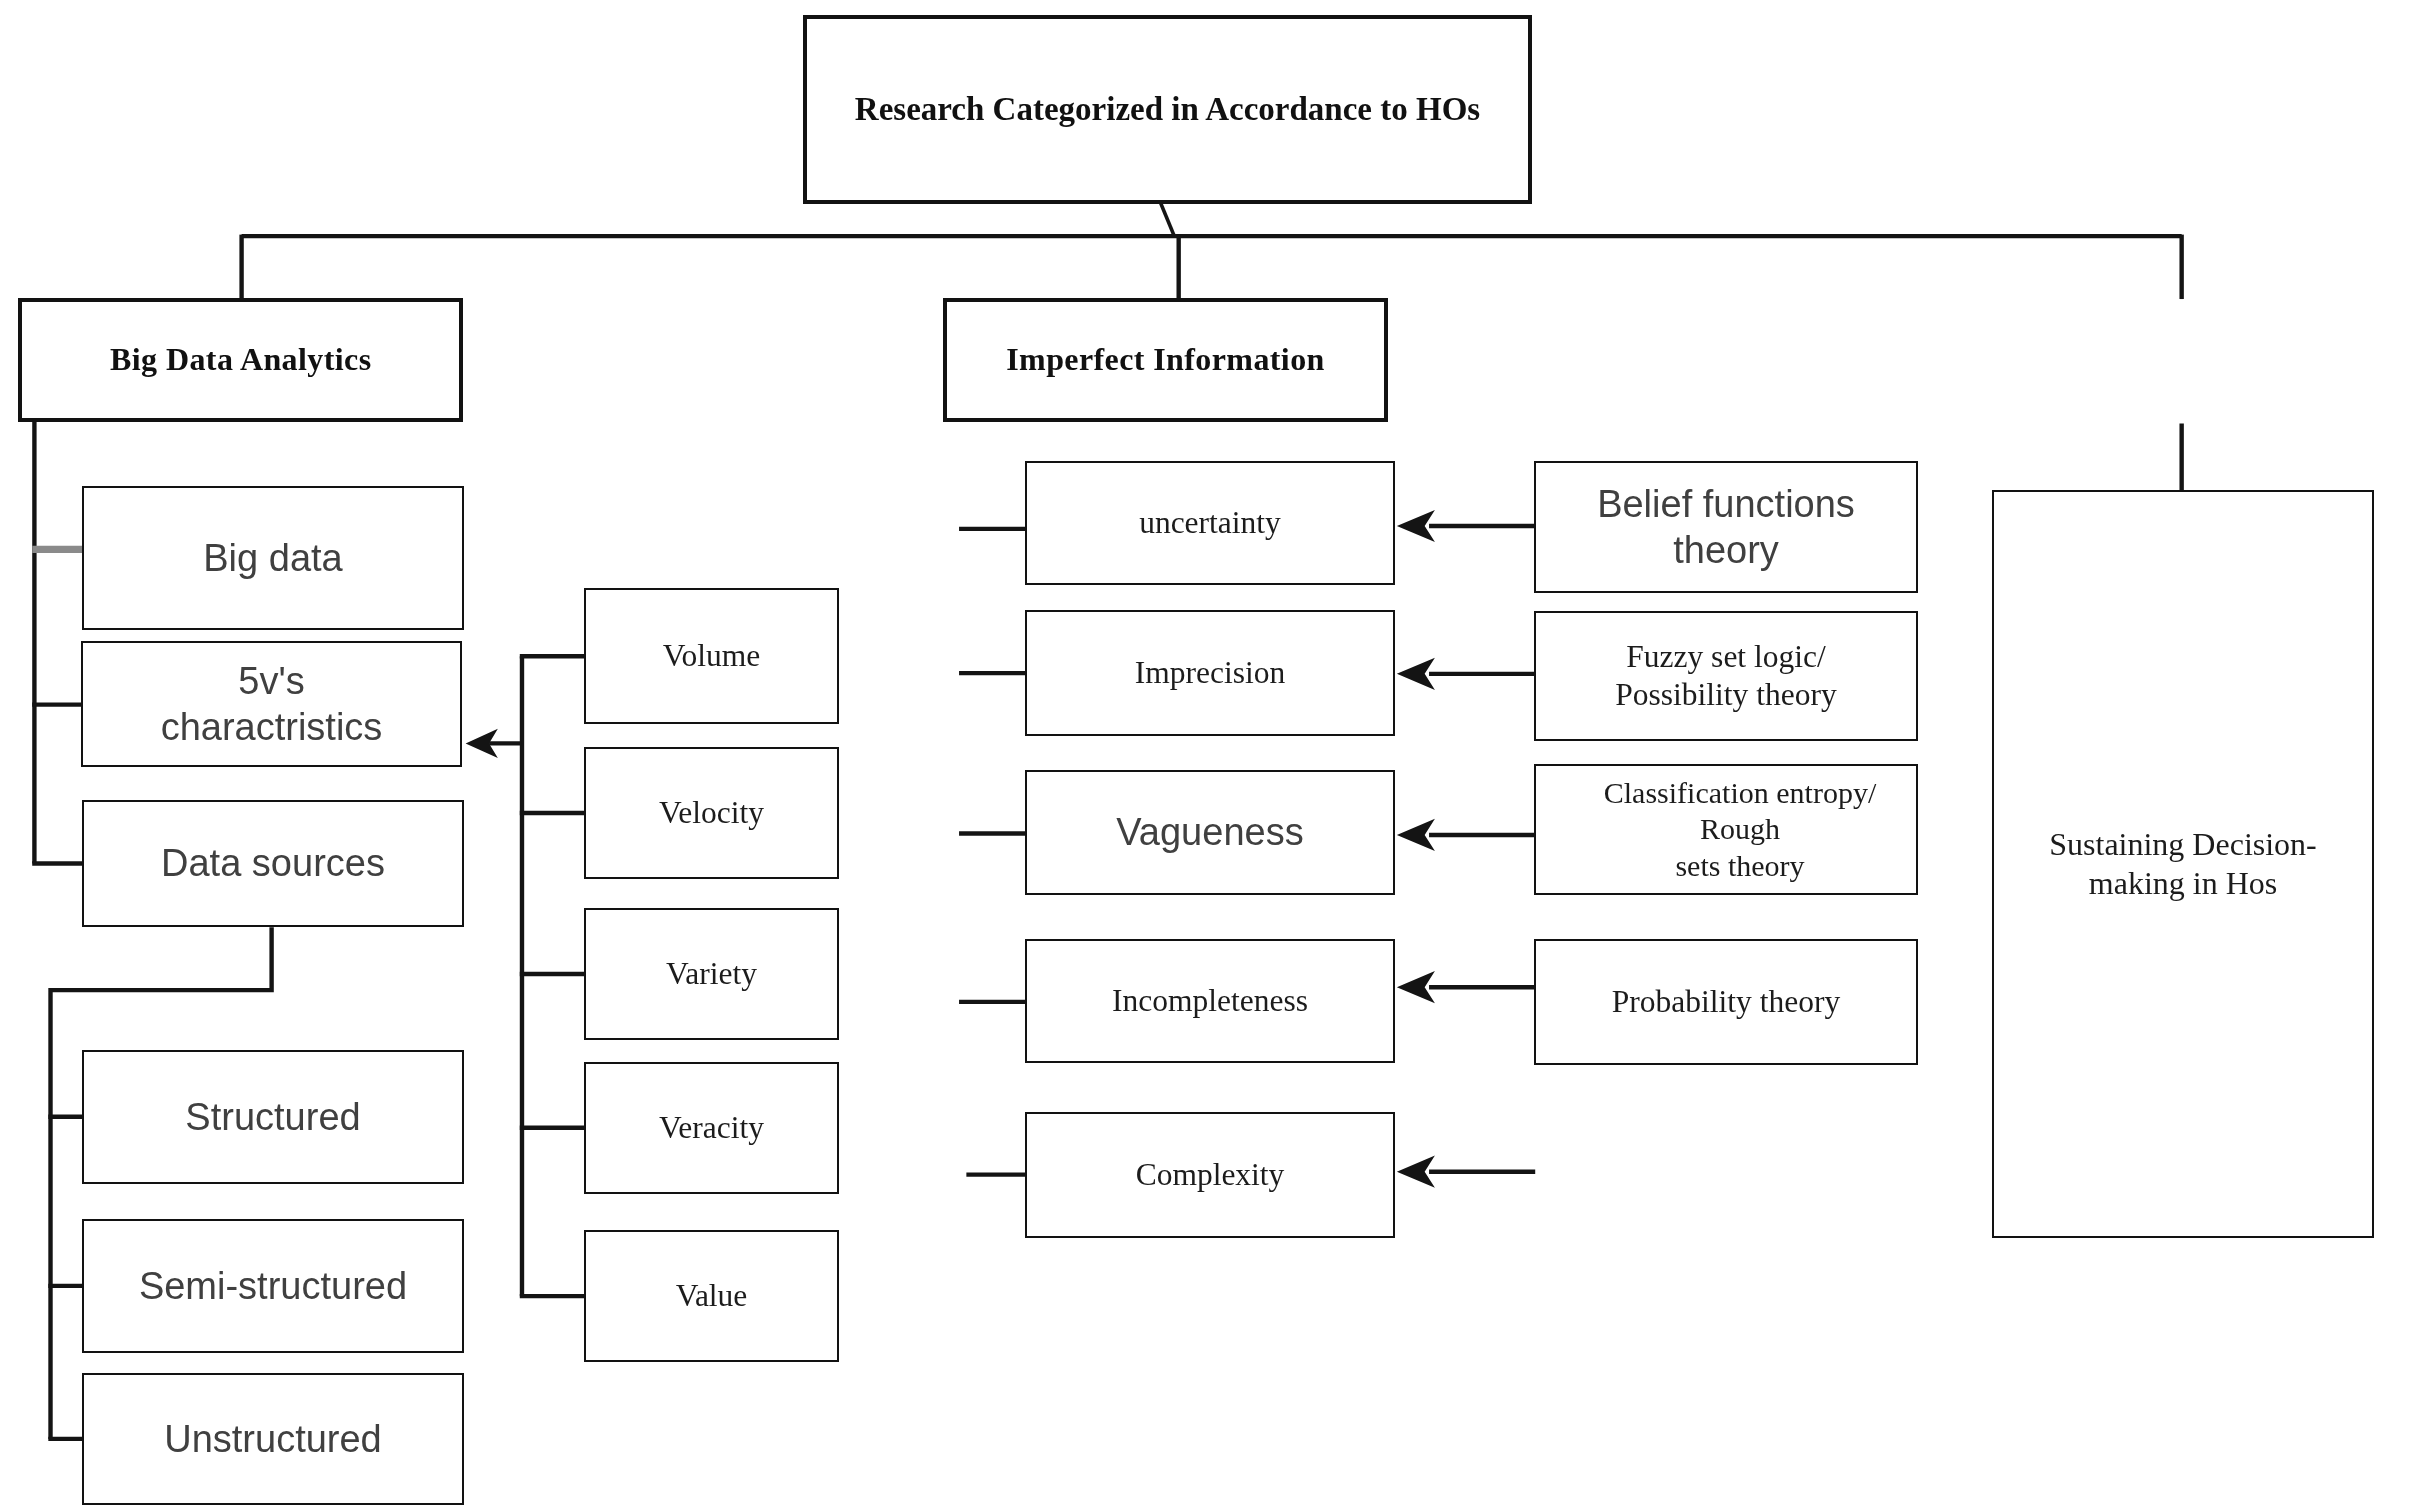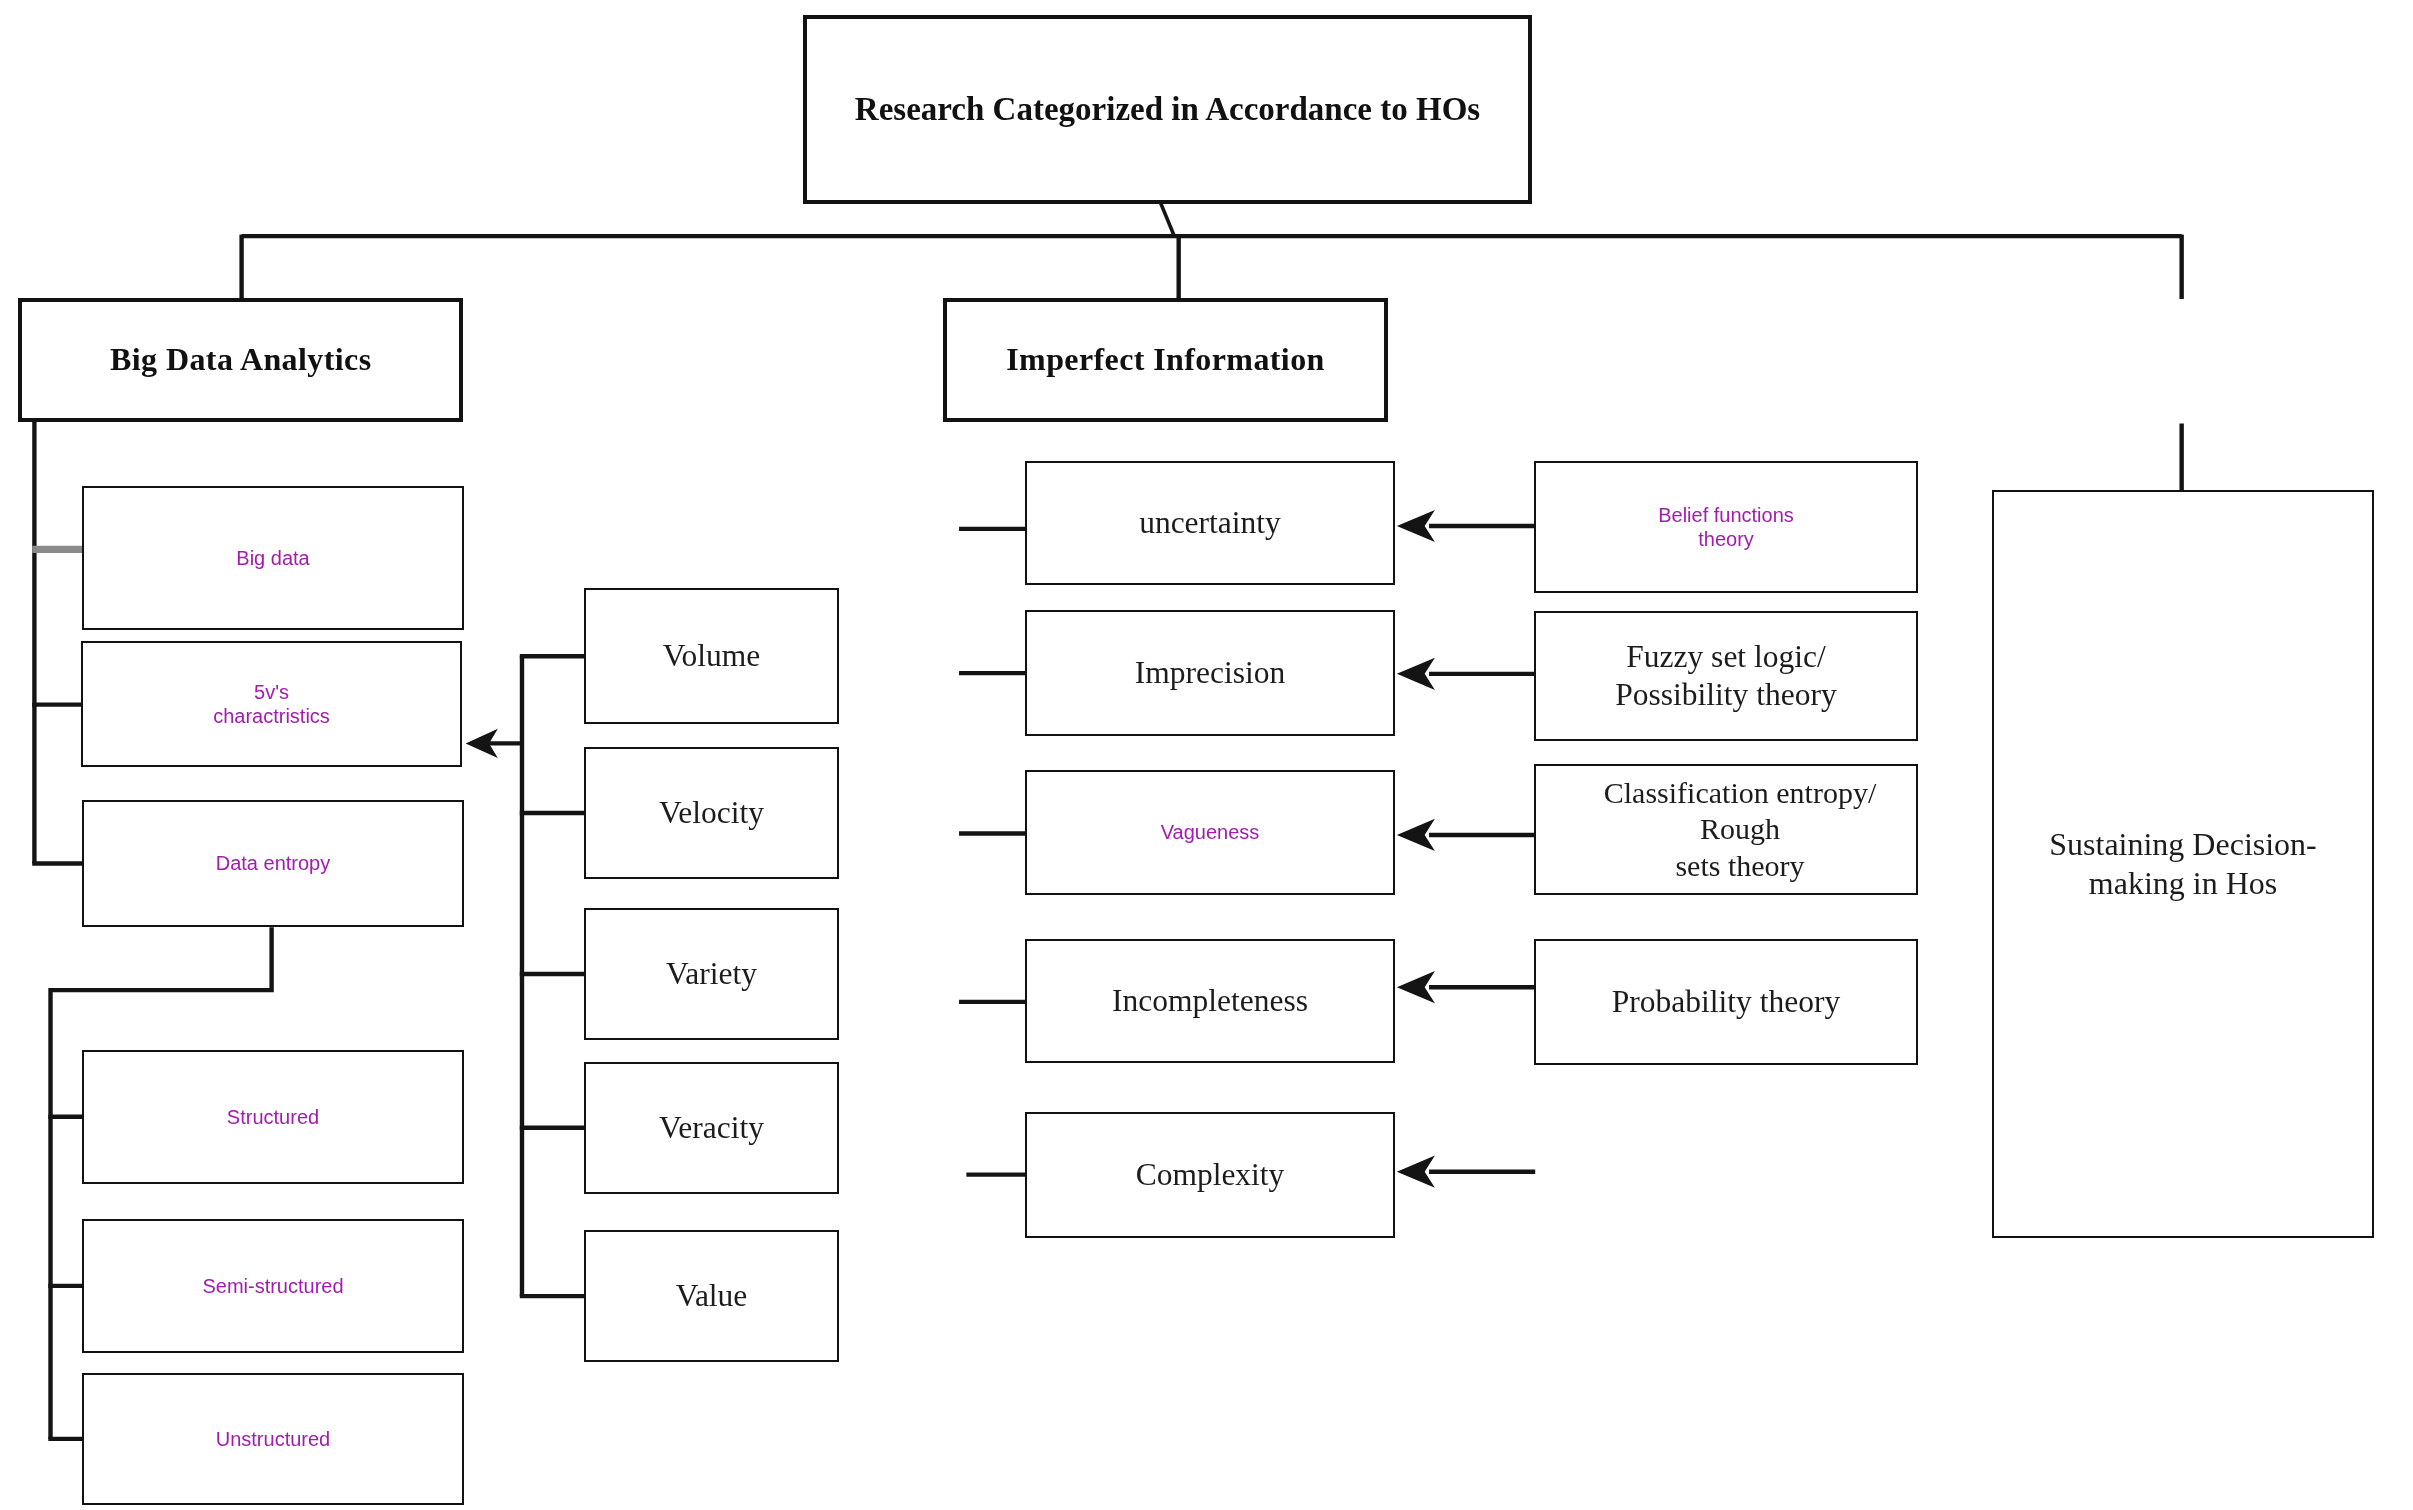--- a/index.html
+++ b/index.html
@@ -5,21 +5,21 @@
   html,body{margin:0;padding:0;background:#ffffff;}
   #canvas{position:relative;width:2413px;height:1511px;background:#ffffff;overflow:hidden;
           font-family:"Liberation Serif",serif;color:#111;}
   #wires{position:absolute;left:0;top:0;width:2413px;height:1511px;}
   .box{position:absolute;box-sizing:border-box;background:#fff;border:2.9px solid #121212;
        display:flex;flex-direction:column;align-items:center;justify-content:center;
        text-align:center;line-height:1.22;}
   .hdr{border-width:4.4px;font-weight:bold;font-size:32px;letter-spacing:0.4px;}
   .title{border-width:4.4px;font-weight:bold;font-size:33px;}
   .serif{font-family:"Liberation Serif",serif;font-size:31.5px;color:#1c1c1c;}
-  .sans{font-family:"Liberation Sans",sans-serif;font-size:20px;color:#a21caf;}
+  .sans{font-family:"Liberation Sans",sans-serif;font-size:38px;color:#404040;}
   .ln{display:block;}
 
   
   .b-title{left:803px;top:14.6px;width:729px;height:189px;}
   .b-hdr-bda{left:18.3px;top:298px;width:445px;height:124px;}
   .b-hdr-imp{left:943px;top:298px;width:445px;height:124px;}
   .b-hdr-sus{left:1962px;top:299px;width:447px;height:126px;}
 
   
   .b-bigdata{left:82px;top:486px;width:382px;height:144px;}
@@ -131,21 +131,21 @@
   </div>
 
   <div class="box sans b-bigdata">
     <span class="ln">Big data</span>
   </div>
   <div class="box sans b-fivevs">
     <span class="ln">5v's</span>
     <span class="ln">charactristics</span>
   </div>
   <div class="box sans b-datasources">
-    <span class="ln">Data entropy</span>
+    <span class="ln">Data sources</span>
   </div>
   <div class="box sans b-structured">
     <span class="ln">Structured</span>
   </div>
   <div class="box sans b-semi">
     <span class="ln">Semi-structured</span>
   </div>
   <div class="box sans b-unstructured">
     <span class="ln">Unstructured</span>
   </div>

